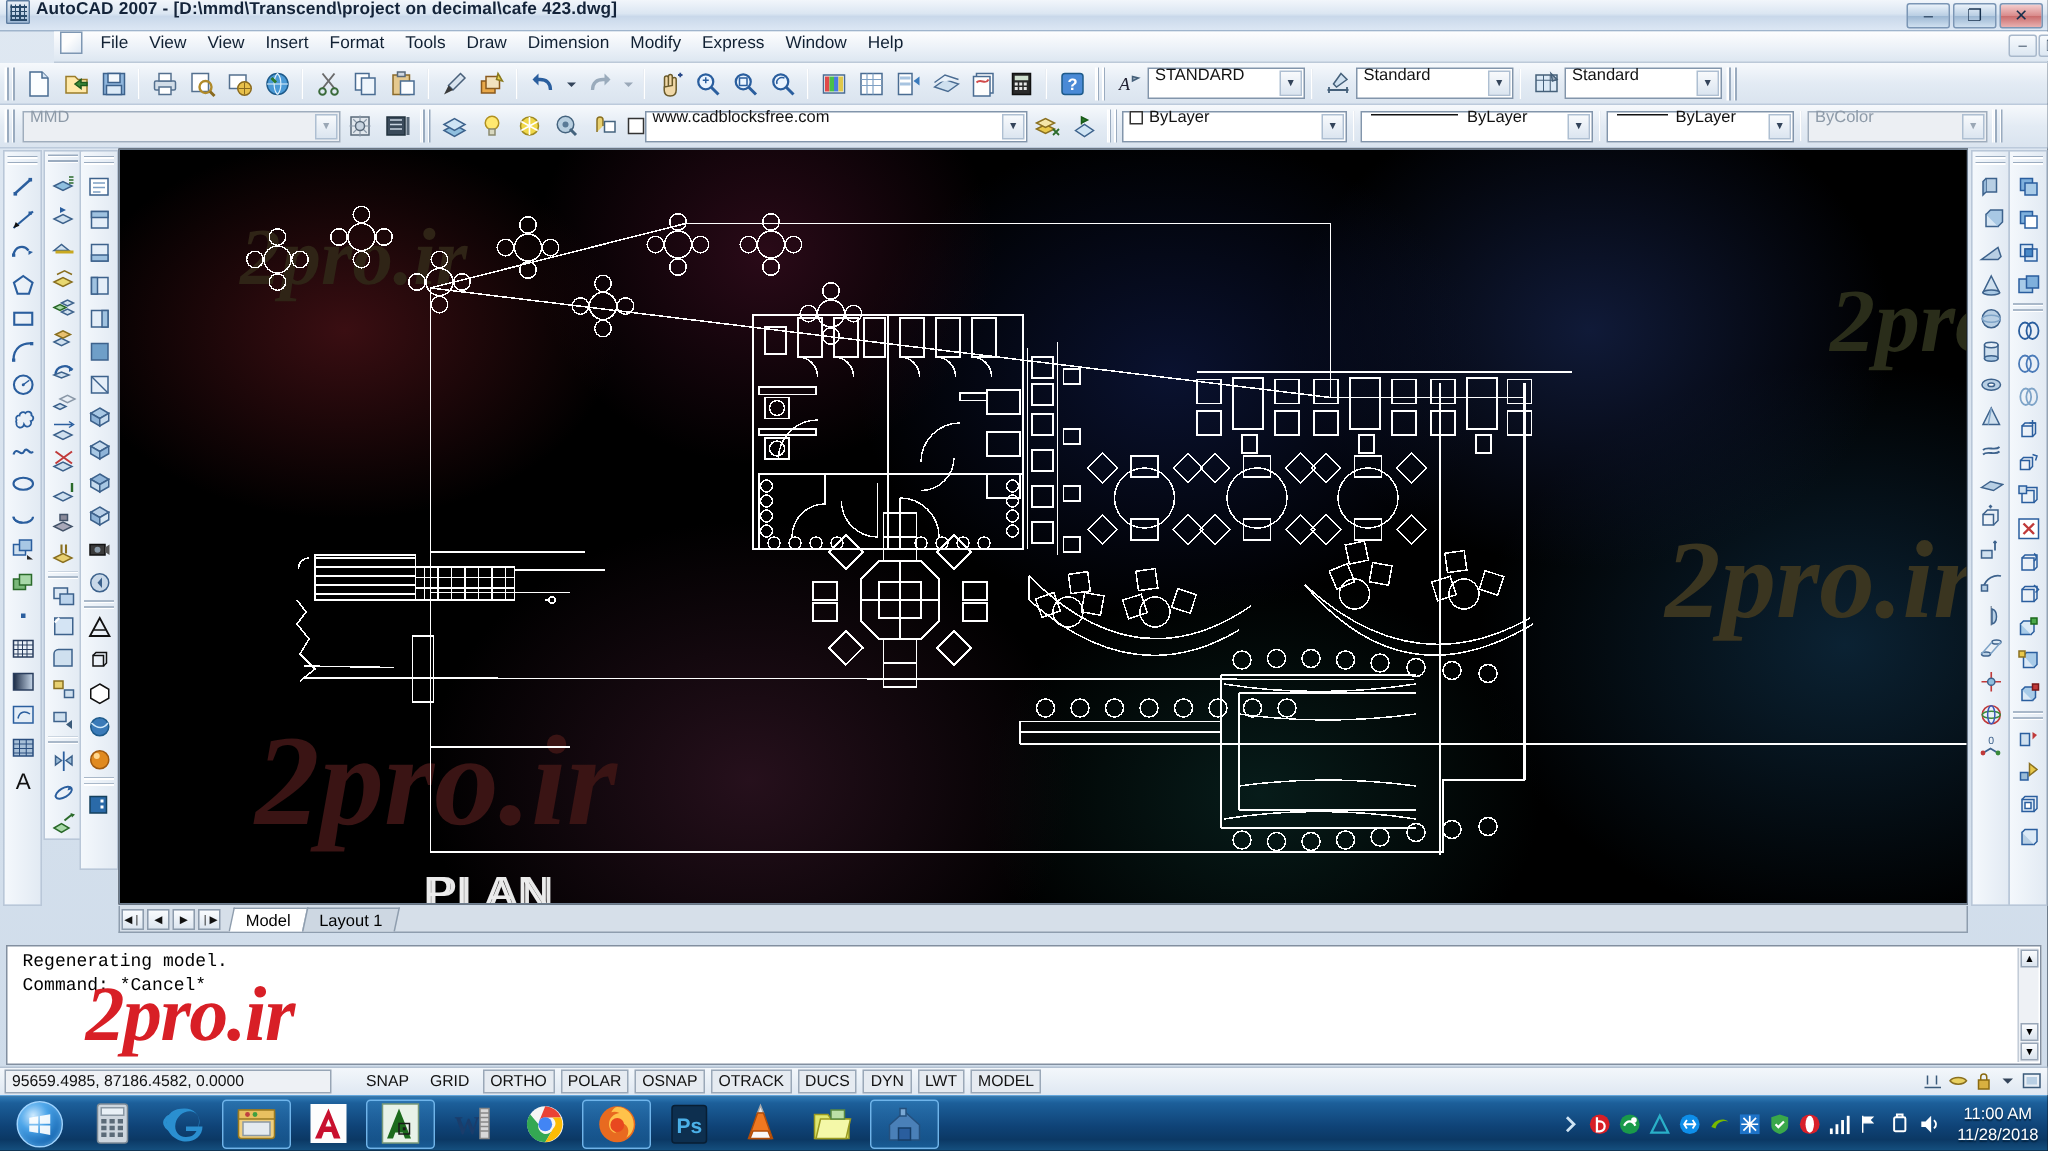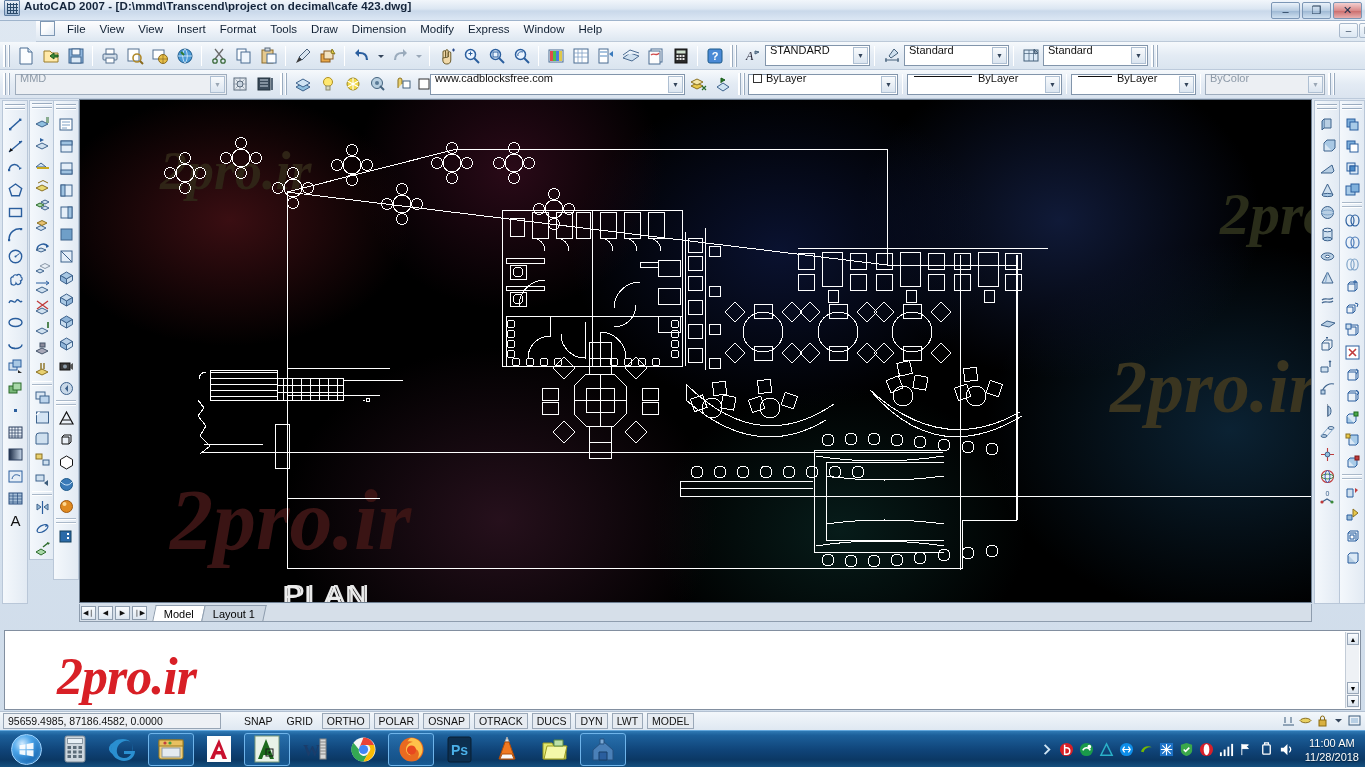--- a/index.html
+++ b/index.html
@@ -1589,20 +1589,24 @@
     <div class="tab active" style="margin-left:6px">
       <span>Model</span>
     </div>
     <div class="tab">
       <span>Layout 1</span>
     </div>
   </div>
 
   <div id="cmdwrap">
     <div class="inner">
+      <div class="cmdhist">
+        <div>Regenerating model.</div>
+        <div>Command: *Cancel*</div>
+      </div>
     </div>
     <div class="cmdscroll">
       <div class="sb" style="top:1px">▲</div>
       <div class="sb" style="bottom:14px">▼</div>
       <div class="sb" style="bottom:1px">▼</div>
     </div>
 
     <div class="wm" style="left:52px;top:16px;font-size:52px;color:#d81f26;
          letter-spacing:-1px;">2pro.ir</div>
   </div>

